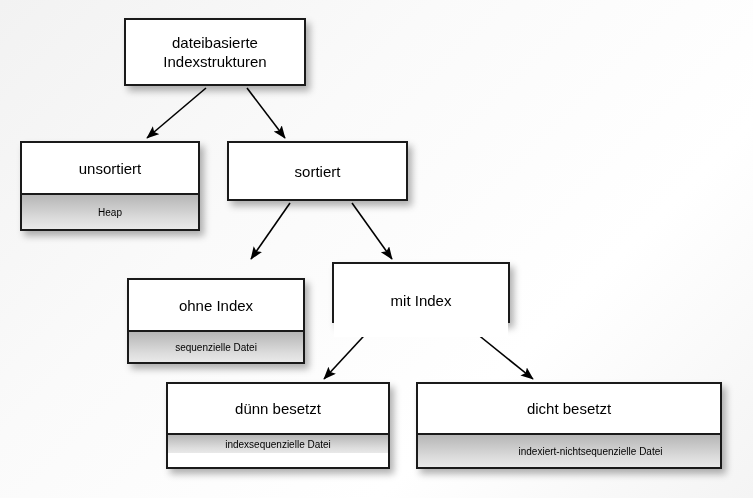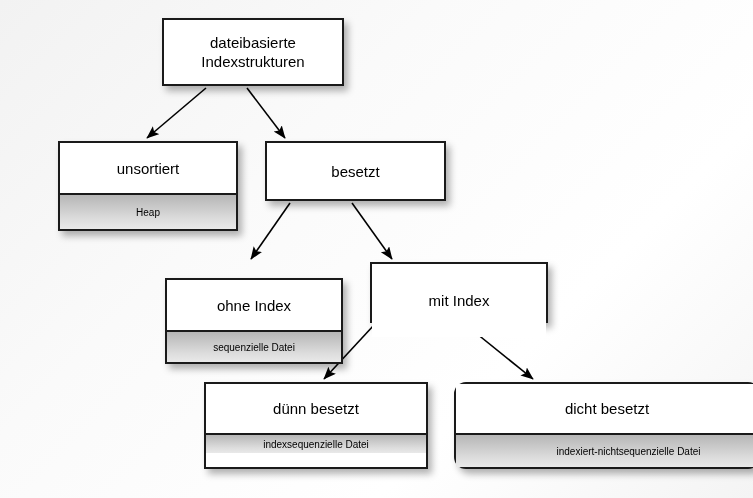--- a/index.html
+++ b/index.html
@@ -27,21 +27,20 @@
     height: 498px;
     pointer-events: none;
   }
   .node {
     position: absolute;
     border: 2px solid #1a1a1a;
     background: #ffffff;
     box-sizing: border-box;
     box-shadow: 4px 5px 7px rgba(0,0,0,0.30);
     z-index: 2;
-    margin-left: 38px;
   }
   .cell-title {
     display: flex;
     align-items: center;
     justify-content: center;
     text-align: center;
     color: #000000;
     font-size: 15px;
     line-height: 19px;
     background: #ffffff;
@@ -88,32 +87,32 @@
   <div id="node-layer">
       <div class="node" style="left: 124px; top: 18px; width: 182px; height: 68px;">
         <div class="cell-title" style="height: 64px;">dateibasierte
 Indexstrukturen</div>
       </div>
       <div class="node has-sub" style="left: 20px; top: 141px; width: 180px; height: 90px;">
         <div class="cell-title" style="height: 50px;">unsortiert</div>
         <div class="cell-sub" style="height: 36px;">Heap</div>
       </div>
       <div class="node" style="left: 227px; top: 141px; width: 181px; height: 60px;">
-        <div class="cell-title" style="height: 56px;">besetzt</div>
+        <div class="cell-title" style="height: 56px;">sortiert</div>
       </div>
       <div class="node has-sub" style="left: 127px; top: 278px; width: 178px; height: 86px;">
         <div class="cell-title" style="height: 50px;">ohne Index</div>
         <div class="cell-sub" style="height: 32px;">sequenzielle Datei</div>
       </div>
       <div class="node" style="left: 332px; top: 262px; width: 178px; height: 61px;">
         <div class="cell-title" style="height: 73px;">mit Index</div>
       </div>
       <div class="node has-sub" style="left: 166px; top: 382px; width: 224px; height: 87px;">
         <div class="cell-title" style="height: 49px;">dünn besetzt</div>
         <div class="cell-sub" style="height: 20px;">indexsequenzielle Datei</div>
       </div>
-      <div class="node has-sub" style="left: 416px; top: 382px; width: 306px; height: 87px; border-radius: 12px;">
+      <div class="node has-sub" style="left: 416px; top: 382px; width: 306px; height: 87px;">
         <div class="cell-title" style="height: 49px;">dicht besetzt</div>
         <div class="cell-sub" style="height: 34px; padding-left: 47px;">indexiert-nichtsequenzielle Datei</div>
       </div>
     </div>
 
 </div>
 
 </body></html>

